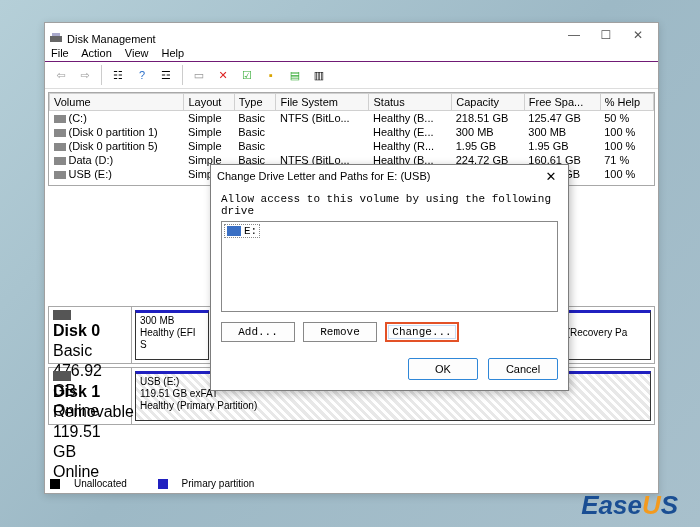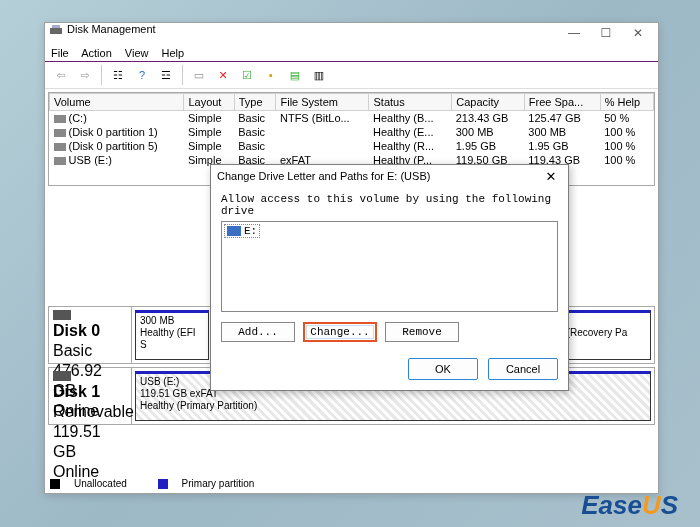--- a/index.html
+++ b/index.html
@@ -1,18 +1,18 @@
 <!DOCTYPE html>
 <html><head>
 <meta charset="utf-8">
 <style>
   html,body{margin:0;padding:0;font-family:"Segoe UI",Tahoma,sans-serif;font-size:11px;color:#000;}
   body{background:linear-gradient(135deg,#b5cfd8 0%,#9db9c6 50%,#a8c0cc 100%);width:700px;height:527px;position:relative;overflow:hidden;}
   .window{position:absolute;left:44px;top:22px;width:613px;height:470px;background:#fff;border:1px solid #a0a0a0;box-shadow:0 2px 8px rgba(0,0,0,.15);}
-  .titlebar{height:22px;display:flex;align-items:flex-start;padding:0 4px;}
+  .titlebar{height:22px;display:flex;align-items:flex-end;padding:0 4px;}
   .titlebar .icon{width:14px;height:14px;margin-right:4px;}
   .titlebar .title{flex:1;}
   .win-btns{display:flex;gap:0;}
   .win-btn{width:32px;height:20px;display:flex;align-items:center;justify-content:center;font-size:12px;color:#555;}
   .menubar{padding:2px 6px;font-size:11px;border-bottom:1px solid #701a75;}
   .menubar span{margin-right:10px;}
   .toolbar{padding:3px 6px;border-bottom:1px solid #ddd;display:flex;gap:4px;}
   .tbtn{width:18px;height:18px;border:1px solid transparent;display:flex;align-items:center;justify-content:center;font-size:11px;}
   .tbtn.gr{color:#999;}
   .content{padding:3px;}
@@ -109,21 +109,21 @@
               <th>% Help</th>
             </tr>
           </thead>
         <tbody id="volbody">
             <tr>
               <td><span style="display:inline-block;width:12px;height:8px;background:#888;margin-right:3px;vertical-align:middle"></span>(C:)</td>
               <td>Simple</td>
               <td>Basic</td>
               <td>NTFS (BitLo...</td>
               <td>Healthy (B...</td>
-              <td>213.43 GB</td>
+              <td>218.51 GB</td>
               <td>125.47 GB</td>
               <td>50 %</td>
             </tr>
             <tr>
               <td><span style="display:inline-block;width:12px;height:8px;background:#888;margin-right:3px;vertical-align:middle"></span>(Disk 0 partition 1)</td>
               <td>Simple</td>
               <td>Basic</td>
               <td></td>
               <td>Healthy (E...</td>
               <td>300 MB</td>
@@ -132,20 +132,30 @@
             </tr>
             <tr>
               <td><span style="display:inline-block;width:12px;height:8px;background:#888;margin-right:3px;vertical-align:middle"></span>(Disk 0 partition 5)</td>
               <td>Simple</td>
               <td>Basic</td>
               <td></td>
               <td>Healthy (R...</td>
               <td>1.95 GB</td>
               <td>1.95 GB</td>
               <td>100 %</td>
+            </tr>
+            <tr>
+              <td><span style="display:inline-block;width:12px;height:8px;background:#888;margin-right:3px;vertical-align:middle"></span>Data (D:)</td>
+              <td>Simple</td>
+              <td>Basic</td>
+              <td>NTFS (BitLo...</td>
+              <td>Healthy (B...</td>
+              <td>224.72 GB</td>
+              <td>160.61 GB</td>
+              <td>71 %</td>
             </tr>
             <tr>
               <td><span style="display:inline-block;width:12px;height:8px;background:#888;margin-right:3px;vertical-align:middle"></span>USB (E:)</td>
               <td>Simple</td>
               <td>Basic</td>
               <td>exFAT</td>
               <td>Healthy (P...</td>
               <td>119.50 GB</td>
               <td>119.43 GB</td>
               <td>100 %</td>
@@ -186,22 +196,22 @@
   </div>
   <div class="dlg-body">
     <div class="msg">Allow access to this volume by using the following drive</div>
     <div class="list">
       <span class="sel">
         <span class="ic"></span><span>E:</span>
       </span>
     </div>
     <div class="dlg-btn-row">
       <button class="db">Add...</button>
+      <button class="db">Remove</button>
       <button class="db hl">Change...</button>
-      <button class="db">Remove</button>
     </div>
     <div class="dlg-btn-row2">
       <button class="db2">OK</button>
       <button class="db2">Cancel</button>
     </div>
   </div>
 </div>
 
 <div class="brand">
   <span class="e">Ease</span><span class="u">U</span><span class="s">S</span>

